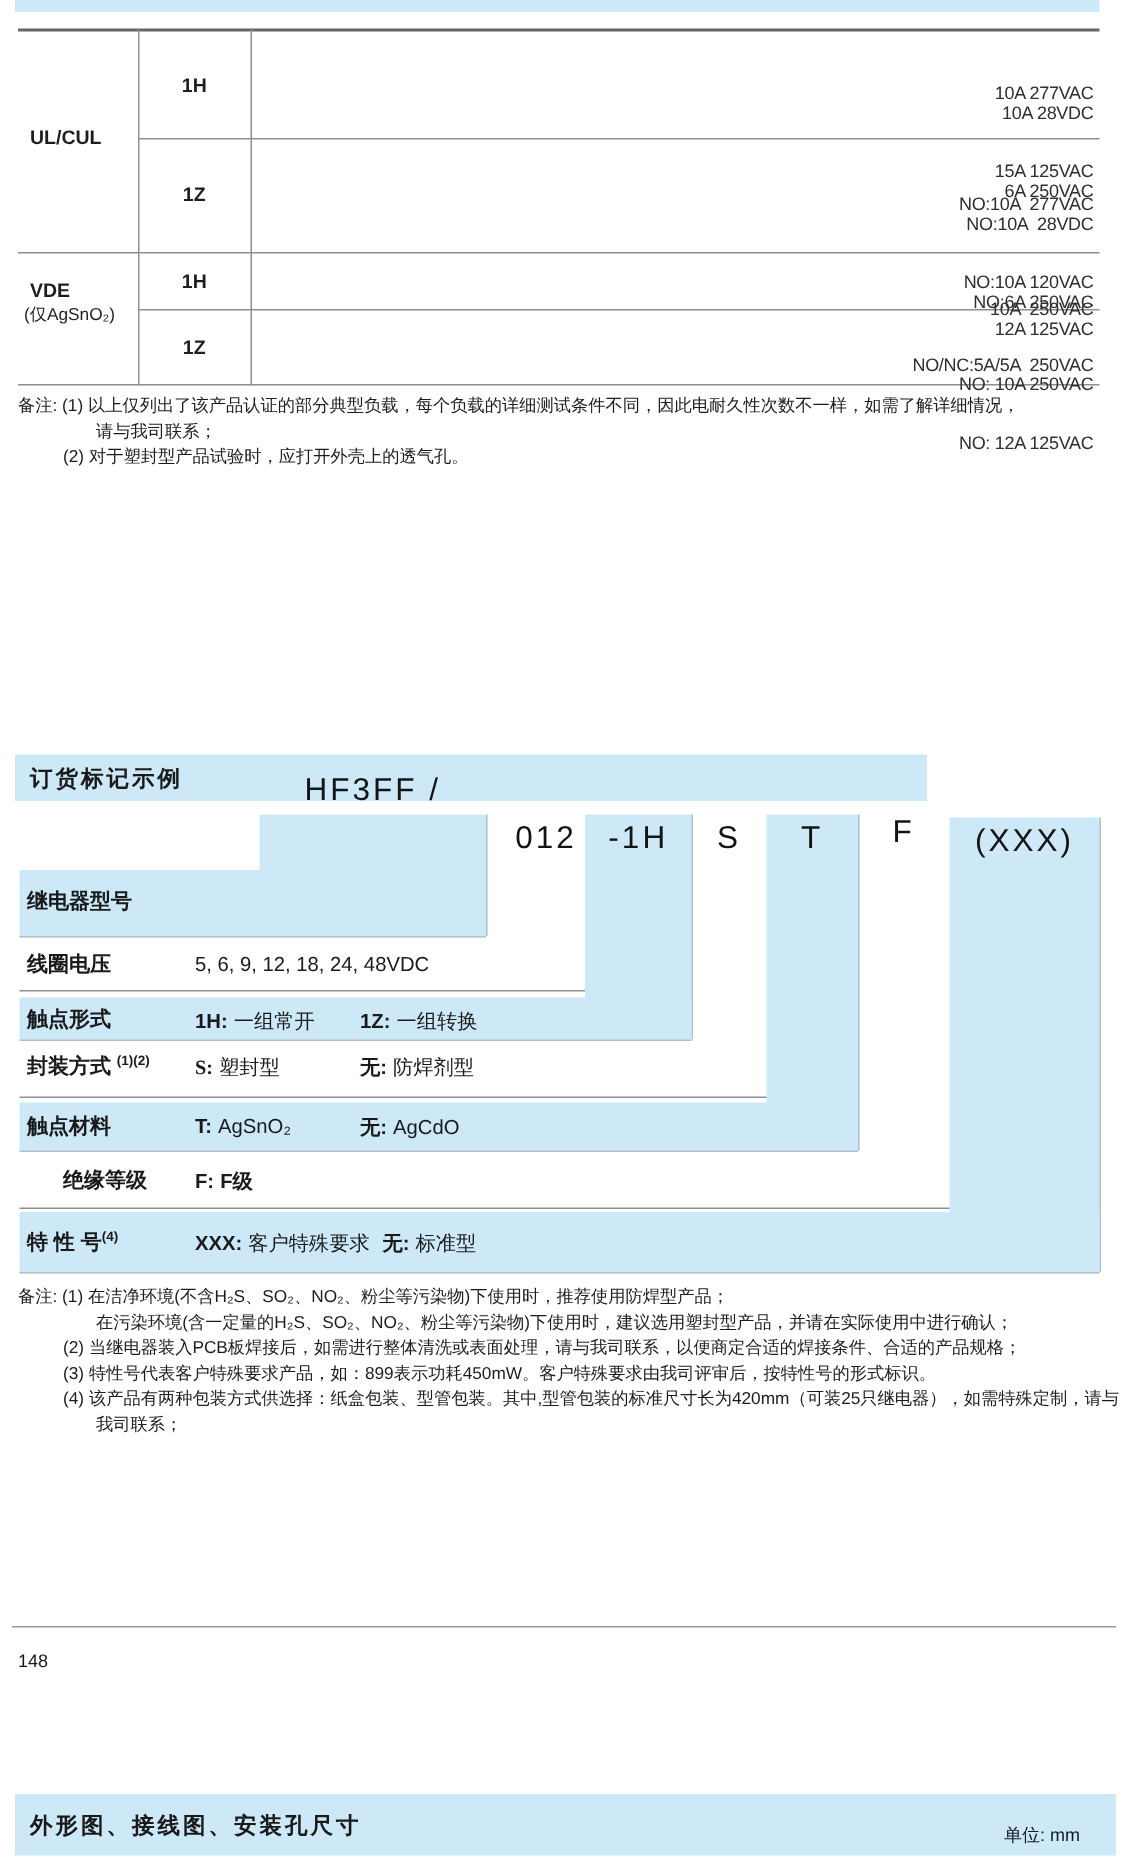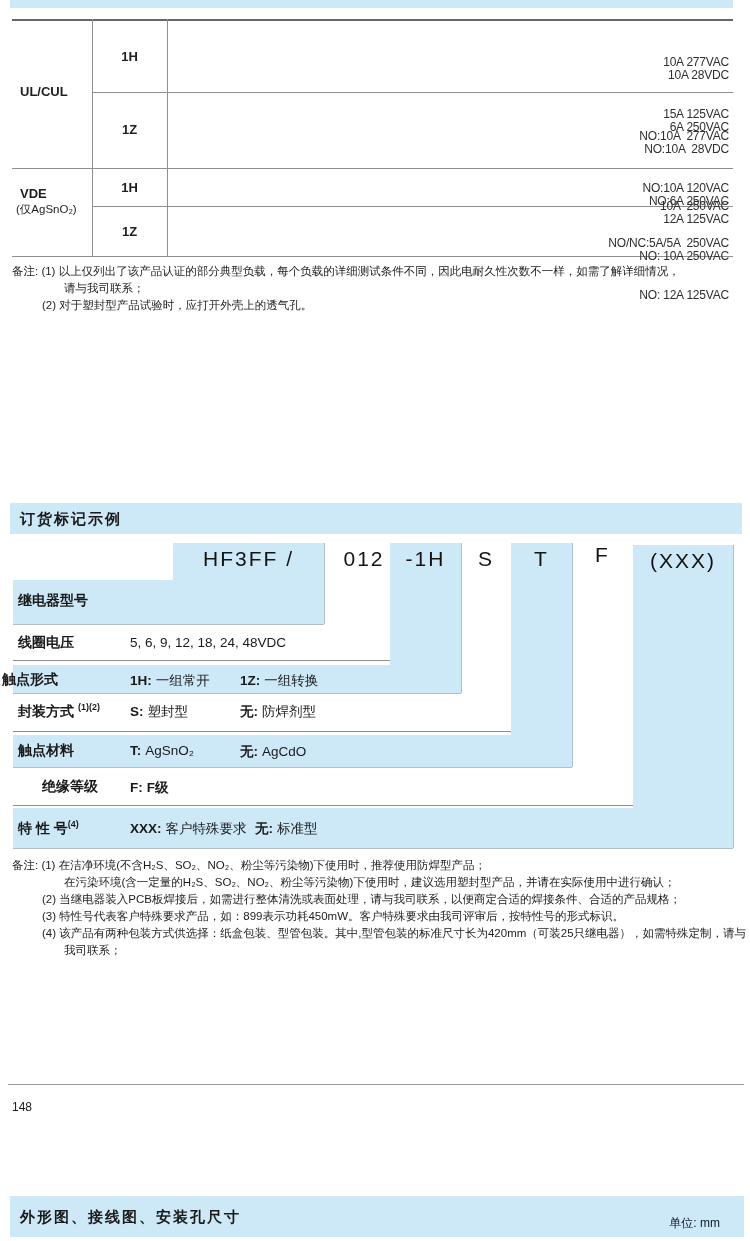--- a/index.html
+++ b/index.html
@@ -75,58 +75,58 @@
       <div>NO: 12A 125VAC</div>
     </div>
   </div>
 
   <div>
     <div class="note-line" style="left:12px;top:263px;">备注: (1) 以上仅列出了该产品认证的部分典型负载，每个负载的详细测试条件不同，因此电耐久性次数不一样，如需了解详细情况，</div>
     <div class="note-line" style="left:64px;top:280px;">请与我司联系；</div>
     <div class="note-line" style="left:42px;top:297px;">(2) 对于塑封型产品试验时，应打开外壳上的透气孔。</div>
   </div>
 
-  <div class="bar" style="left:10px;top:503px;width:732px;height:31px;">
+  <div class="bar" style="left:10px;top:503px;width:608px;height:31px;">
     <div class="bar-title" style="left:10px;top:7px;">订货标记示例</div>
   </div>
 
   <div>
 
     <div class="blu col" style="left:173px;top:543px;width:151px;height:81px;"></div>
     <div class="blu row" style="left:13px;top:580px;width:311px;height:44px;"></div>
     <div class="blu col" style="left:390px;top:543px;width:71px;height:150px;"></div>
     <div class="blu row" style="left:13px;top:665px;width:448px;height:28px;"></div>
     <div class="blu col" style="left:511px;top:543px;width:61px;height:224px;"></div>
     <div class="blu row" style="left:13px;top:735px;width:559px;height:32px;"></div>
     <div class="blu col" style="left:633px;top:545px;width:100px;height:303px;"></div>
     <div class="blu row" style="left:13px;top:808px;width:720px;height:40px;"></div>
 
     <div class="rule" style="left:13px;top:660px;width:377px;"></div>
     <div class="rule" style="left:13px;top:731px;width:498px;"></div>
     <div class="rule" style="left:13px;top:805px;width:620px;"></div>
 
-    <div class="code-part" style="left:173px;width:151px;top:547px;">HF3FF /</div>
+    <div class="code-part" style="left:173px;width:151px;top:515px;">HF3FF /</div>
     <div class="code-part" style="left:324px;width:80px;top:547px;">012</div>
     <div class="code-part" style="left:390px;width:71px;top:547px;">-1H</div>
     <div class="code-part" style="left:461px;width:50px;top:547px;">S</div>
     <div class="code-part" style="left:511px;width:61px;top:547px;">T</div>
     <div class="code-part" style="left:572px;width:61px;top:543px;">F</div>
     <div class="code-part" style="left:633px;width:100px;top:549px;">(XXX)</div>
 
     <div class="ord-label" style="left:18px;top:592px;">继电器型号</div>
 
     <div class="ord-label" style="left:18px;top:634px;">线圈电压</div>
     <div class="ord-val p1" style="top:635px;">5, 6, 9, 12, 18, 24, 48VDC</div>
 
-    <div class="ord-label" style="left:2px;top:671px;">触点形式</div>
+    <div class="ord-label" style="left:18px;top:671px;">触点形式</div>
     <div class="ord-val pair p1" style="top:672px;"><span class="k">1H:</span><span>一组常开</span></div>
     <div class="ord-val pair p2" style="top:672px;"><span class="k">1Z:</span><span>一组转换</span></div>
 
     <div class="ord-label" style="left:18px;top:702px;"><span>封装方式</span> <sup>(1)(2)</sup></div>
-    <div class="ord-val pair p1" style="top:703px;"><span class="k">S:</span><span>塑封型</span></div>
+    <div class="ord-val pair p1" style="top:703px;font-family:Liberation Serif, serif;"><span class="k">S:</span><span>塑封型</span></div>
     <div class="ord-val pair p2" style="top:703px;"><span class="k">无:</span><span>防焊剂型</span></div>
 
     <div class="ord-label" style="left:18px;top:742px;">触点材料</div>
     <div class="ord-val pair p1" style="top:743px;"><span class="k">T:</span><span>AgSnO₂</span></div>
     <div class="ord-val pair p2" style="top:743px;"><span class="k">无:</span><span>AgCdO</span></div>
 
     <div class="ord-label" style="left:2px;top:778px;margin-left:40px;">绝缘等级</div>
     <div class="ord-val pair p1" style="top:779px;"><span class="k">F:</span><span class="k">F级</span></div>
 
     <div class="ord-label" style="left:18px;top:819px;"><span>特 性 号</span><sup>(4)</sup></div>

